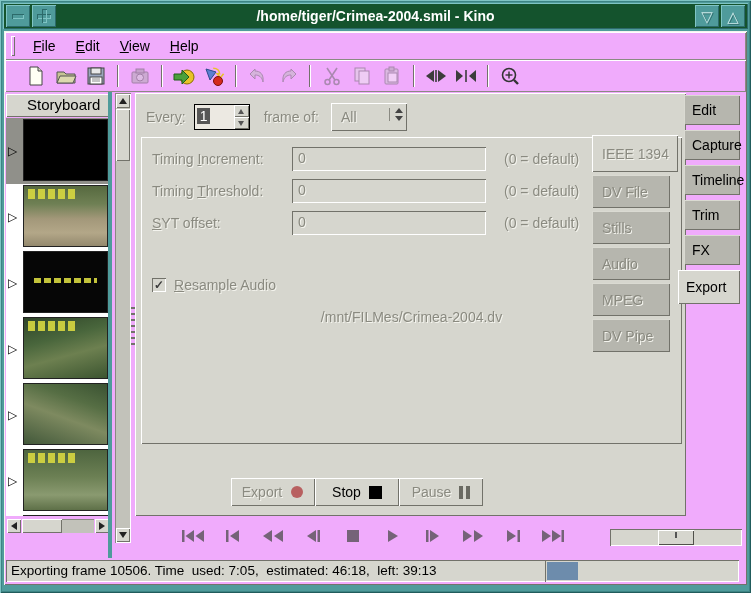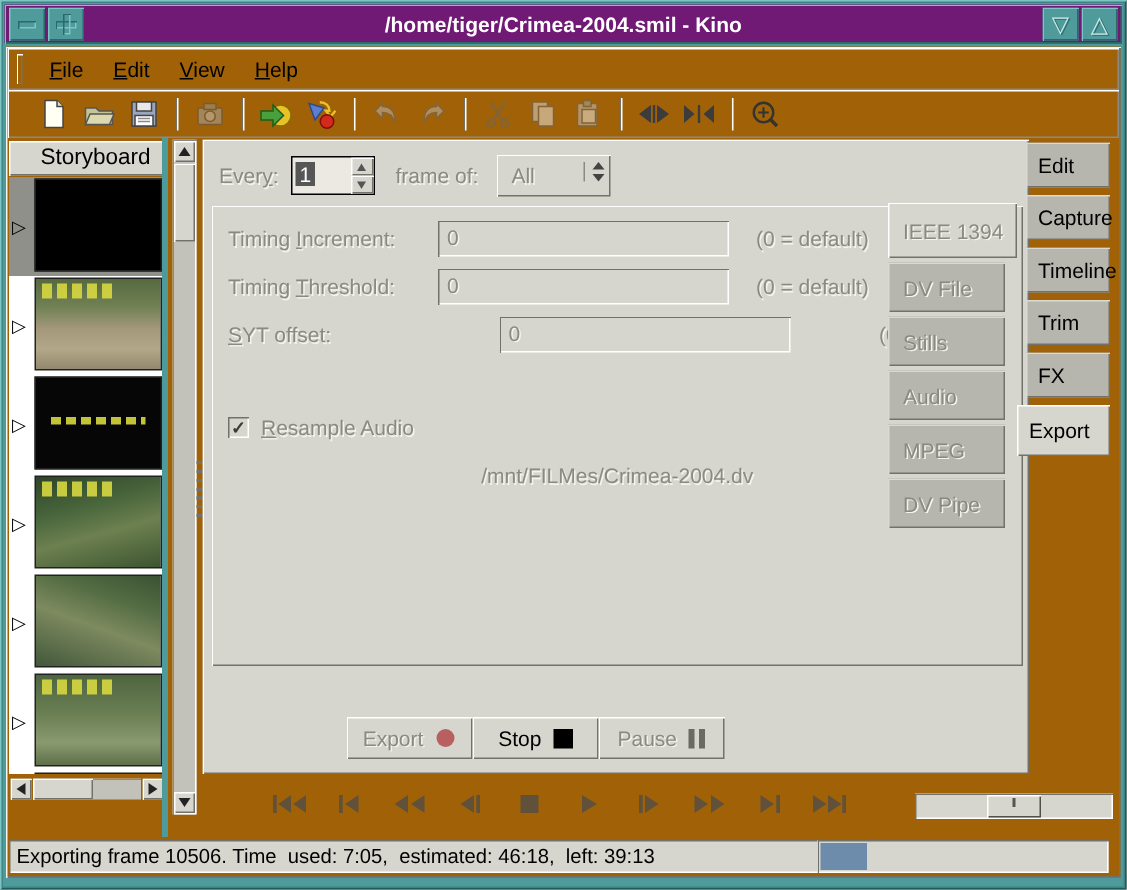--- a/index.html
+++ b/index.html
@@ -1,36 +1,36 @@
 <!DOCTYPE html>
 <html><head>
 <meta charset="utf-8">
 <style>
   html,body{margin:0;padding:0;background:#888;}
   *{box-sizing:border-box;font-family:"Liberation Sans",sans-serif;}
   u{text-decoration:underline;}
   .window{position:relative;width:751px;height:593px;background:#4f9b9b;
     box-shadow:inset 1px 1px 0 #7fc4c4, inset -1px -1px 0 #215c5c, inset 0 0 0 2px #3d8484;overflow:hidden;}
   
-  .titlebar{position:absolute;left:3px;top:3px;right:3px;height:26px;background:#701a75;
+  .titlebar{position:absolute;left:3px;top:3px;right:3px;height:26px;background:#14532d;
     box-shadow:inset 1px 1px 0 #7fc4c4, inset -1px -1px 0 #2c6a6a;}
   .title{position:absolute;left:60px;right:60px;top:0;height:26px;line-height:26px;text-align:center;
     color:#fff;font-weight:bold;font-size:14px;white-space:nowrap;overflow:hidden;}
   .tb-btn{position:absolute;top:2px;width:24px;height:22px;background:#4f9b9b;
     box-shadow:inset 1px 1px 0 #7fc4c4, inset -1px -1px 0 #2c6a6a;display:flex;align-items:center;justify-content:center;}
   .tb-btn.b1{left:3px;} .tb-btn.b2{left:29px;} .tb-btn.b3{right:29px;} .tb-btn.b4{right:3px;}
   .glyph-minus{width:12px;height:5px;box-shadow:inset 1px 1px 0 #2c6a6a, inset -1px -1px 0 #7fc4c4;}
   .glyph-plus{position:relative;width:14px;height:14px;}
   .glyph-plus::before{content:"";position:absolute;left:0;top:5px;width:14px;height:5px;
     box-shadow:inset 1px 1px 0 #2c6a6a, inset -1px -1px 0 #7fc4c4;}
   .glyph-plus::after{content:"";position:absolute;left:5px;top:0;width:5px;height:14px;
     box-shadow:inset 1px 1px 0 #2c6a6a, inset -1px -1px 0 #7fc4c4;}
   .tri-glyph{font-size:15px;color:#cfeaea;text-shadow:1px 1px 0 #2c6a6a;line-height:1;}
   
-  .app{position:absolute;left:4px;top:31px;right:4px;bottom:8px;background:#a16207;
+  .app{position:absolute;left:4px;top:31px;right:4px;bottom:8px;background:#f0abfc;
     box-shadow:inset 1px 1px 0 #f4f4f0, inset -1px -1px 0 #72726a;}
   .raised{background:#d6d6ce;box-shadow:inset 1px 1px 0 #ffffff, inset -1px -1px 0 #72726a;}
   .dimtext{color:#8a8a80;text-shadow:1px 1px 0 #f4f4ee;}
   
   .menubar{position:absolute;left:1px;top:1px;right:1px;height:28px;display:flex;align-items:center;
     box-shadow:inset 1px 1px 0 #ffffff, inset -1px -1px 0 #8a8a82;}
   .mgrip{width:4px;height:20px;margin:0 8px 0 6px;box-shadow:inset 1px 1px 0 #fff, inset -1px -1px 0 #72726a;}
   .menu-item{padding:4px 10px;font-size:14px;color:#000;}
   .toolbar{position:absolute;left:1px;top:29px;right:1px;height:32px;display:flex;align-items:center;
     box-shadow:inset 1px 1px 0 #ffffff, inset -1px -1px 0 #8a8a82;padding-left:16px;}
@@ -363,21 +363,21 @@
             <div class="f-row" style="top:9px;">
               <span class="dimtext">Timing <u>I</u>ncrement:</span>
               <div class="f-entry"><span class="dimtext">0</span></div>
               <span class="f-note dimtext">(0 = default)</span>
             </div>
             <div class="f-row" style="top:41px;">
               <span class="dimtext">Timing <u>T</u>hreshold:</span>
               <div class="f-entry"><span class="dimtext">0</span></div>
               <span class="f-note dimtext">(0 = default)</span>
             </div>
-            <div class="f-row" style="top:73px;gap:41px;">
+            <div class="f-row" style="top:73px;">
               <span class="dimtext"><u>S</u>YT offset:</span>
               <div class="f-entry"><span class="dimtext">0</span></div>
               <span class="f-note dimtext">(0 = default)</span>
             </div>
             <div class="cb-row">
               <div class="checkbox">
                   <span>✓</span>
                 </div>
               <span class="dimtext"><u>R</u>esample Audio</span>
             </div>

